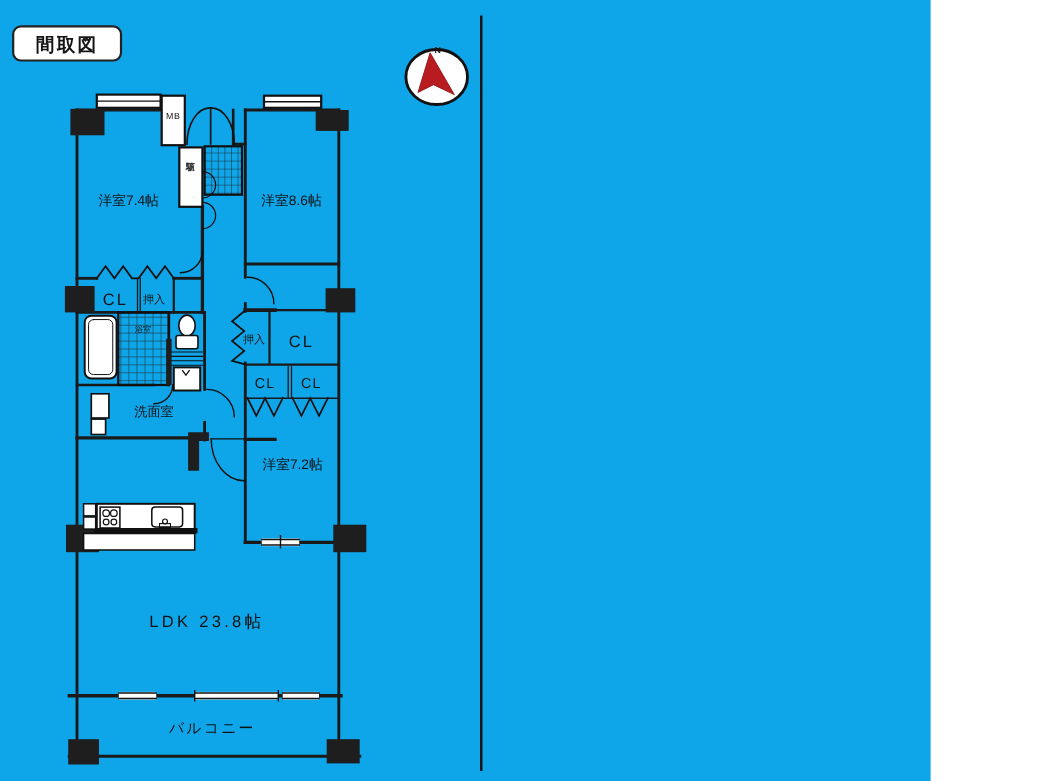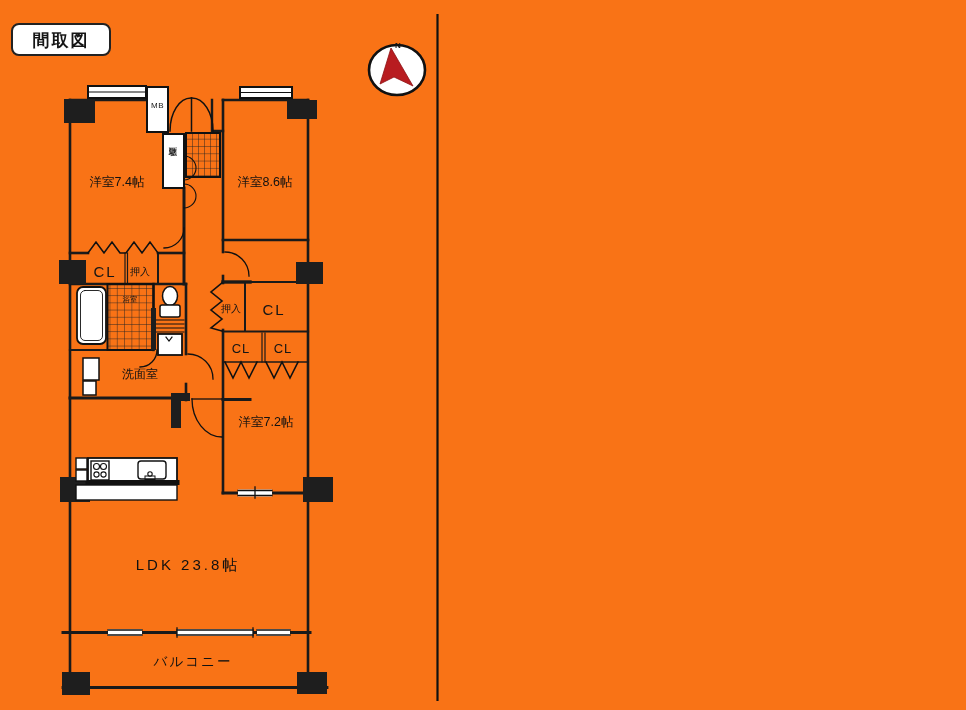--- a/index.html
+++ b/index.html
@@ -1,16 +1,16 @@
 <!DOCTYPE html>
 <html><head>
 <meta charset="utf-8">
 <style>
   html,body{margin:0;padding:0;background:#fff;}
-  .page{position:relative;width:966px;height:710px;background:#f97316;overflow:hidden;
+  .page{position:relative;width:846px;height:710px;background:#0ea5e9;overflow:hidden;
         font-family:"Liberation Sans","DejaVu Sans",sans-serif;}
   svg text{font-family:"Liberation Sans","DejaVu Sans",sans-serif;fill:#151515;}
   .vtext{writing-mode:vertical-rl;text-orientation:upright;}
   .lbl{fill:#111;}
 </style>
 </head>
 <body>
 
 <div class="page">
 <svg width="966" height="710" viewBox="0 0 966 710">

